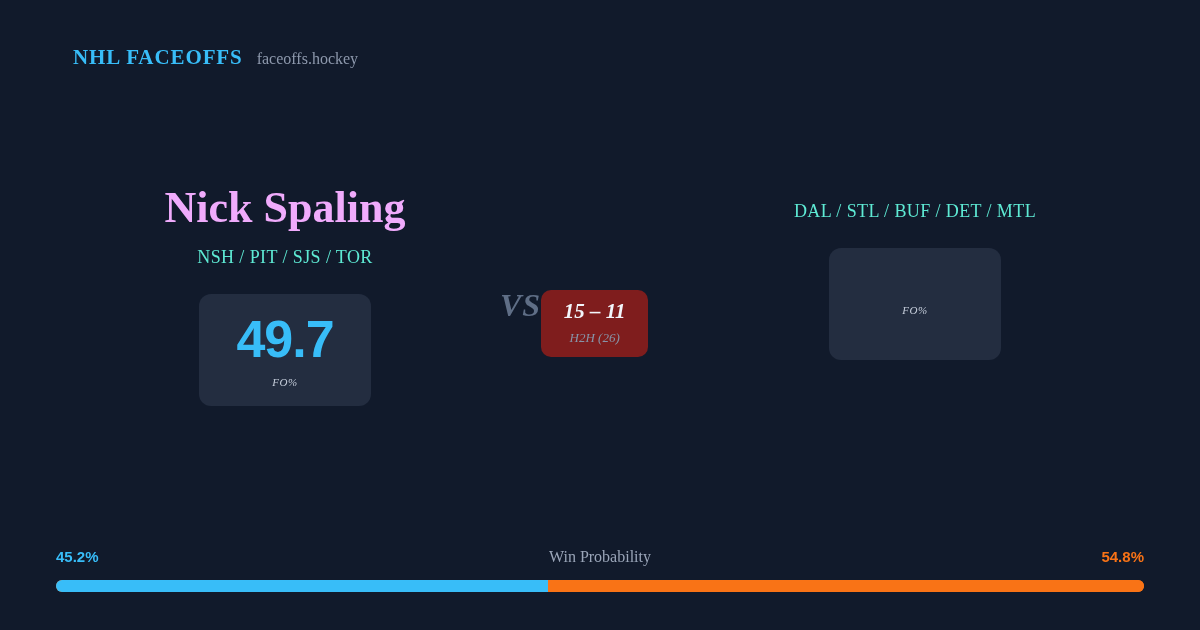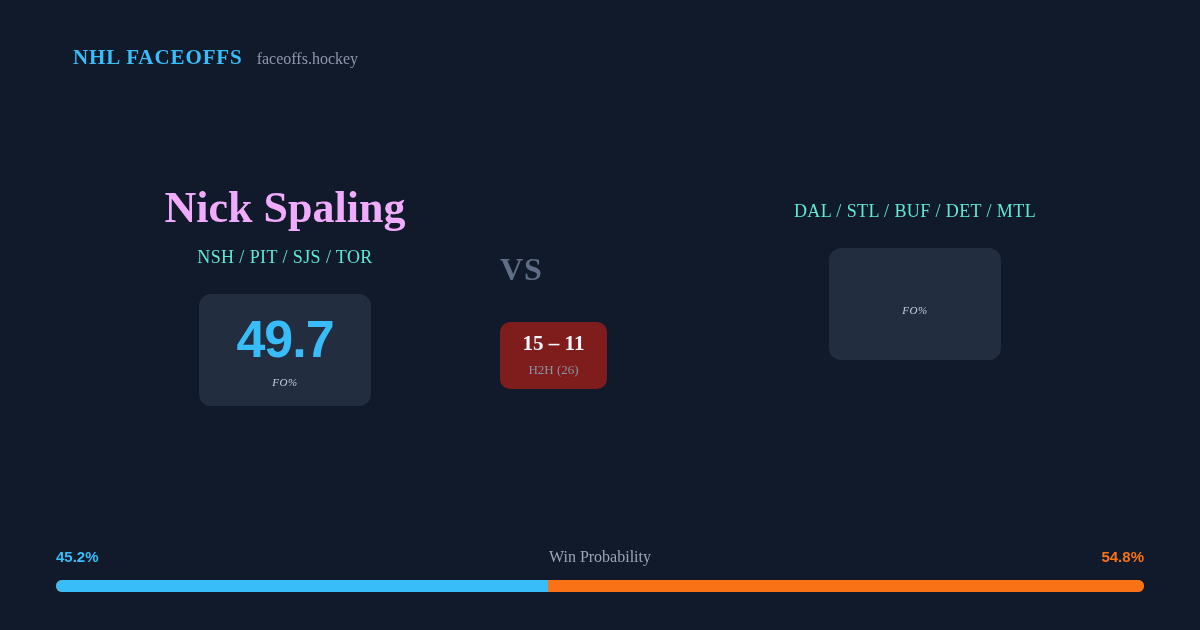--- a/index.html
+++ b/index.html
@@ -103,22 +103,23 @@
     font-size: 11px;
     color: #c6cedb;
     letter-spacing: 0.5px;
     font-style: italic;
   }
 
   
   .center {
     width: 200px;
     display: flex;
-    flex-direction: column;
+    align-items: center;
     padding-top: 68px;
+    font-style: italic;
   }
   .vs-label {
     font-family: "Liberation Serif", serif;
     font-weight: bold;
     font-size: 32px;
     color: #5f6e86;
     letter-spacing: 1px;
     line-height: 1;
   }
   .h2h-card {

